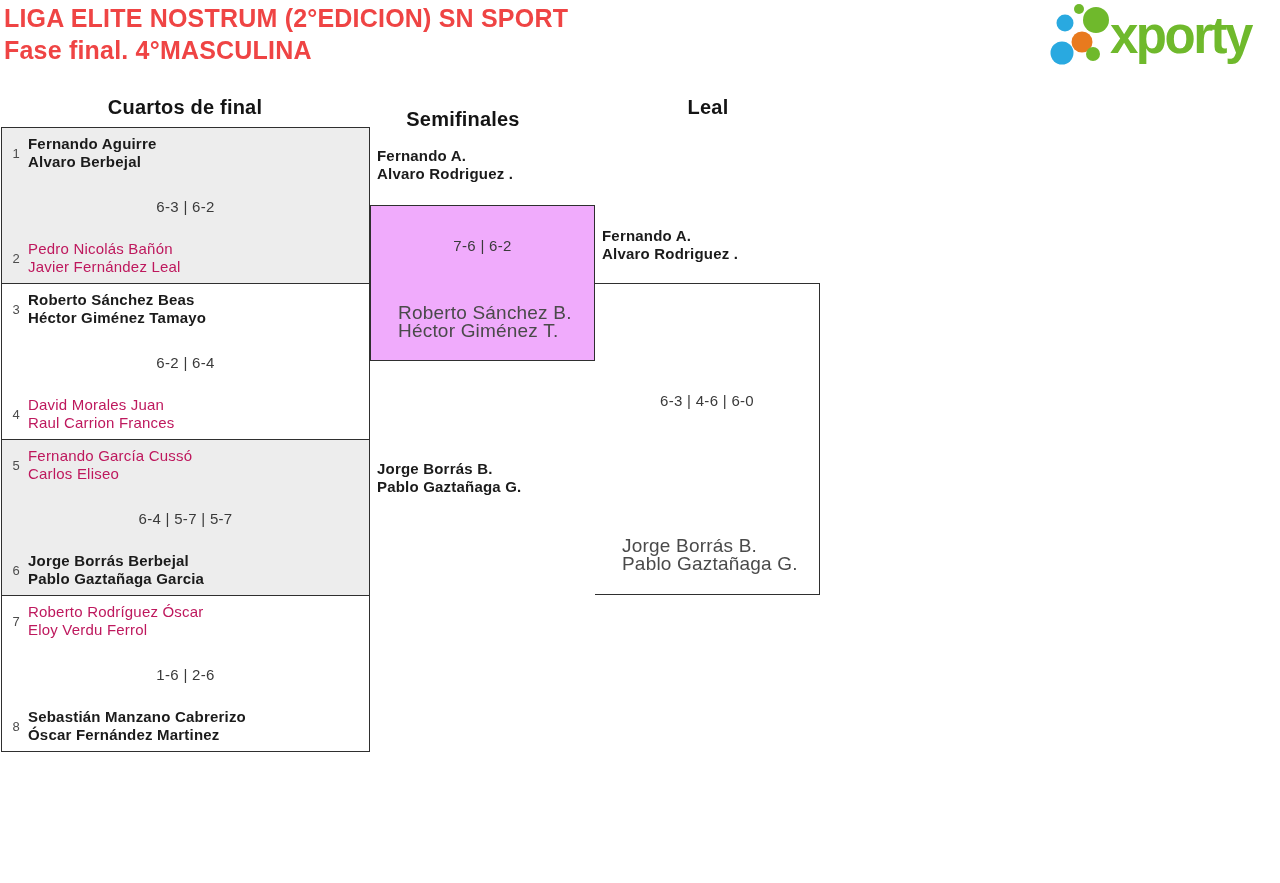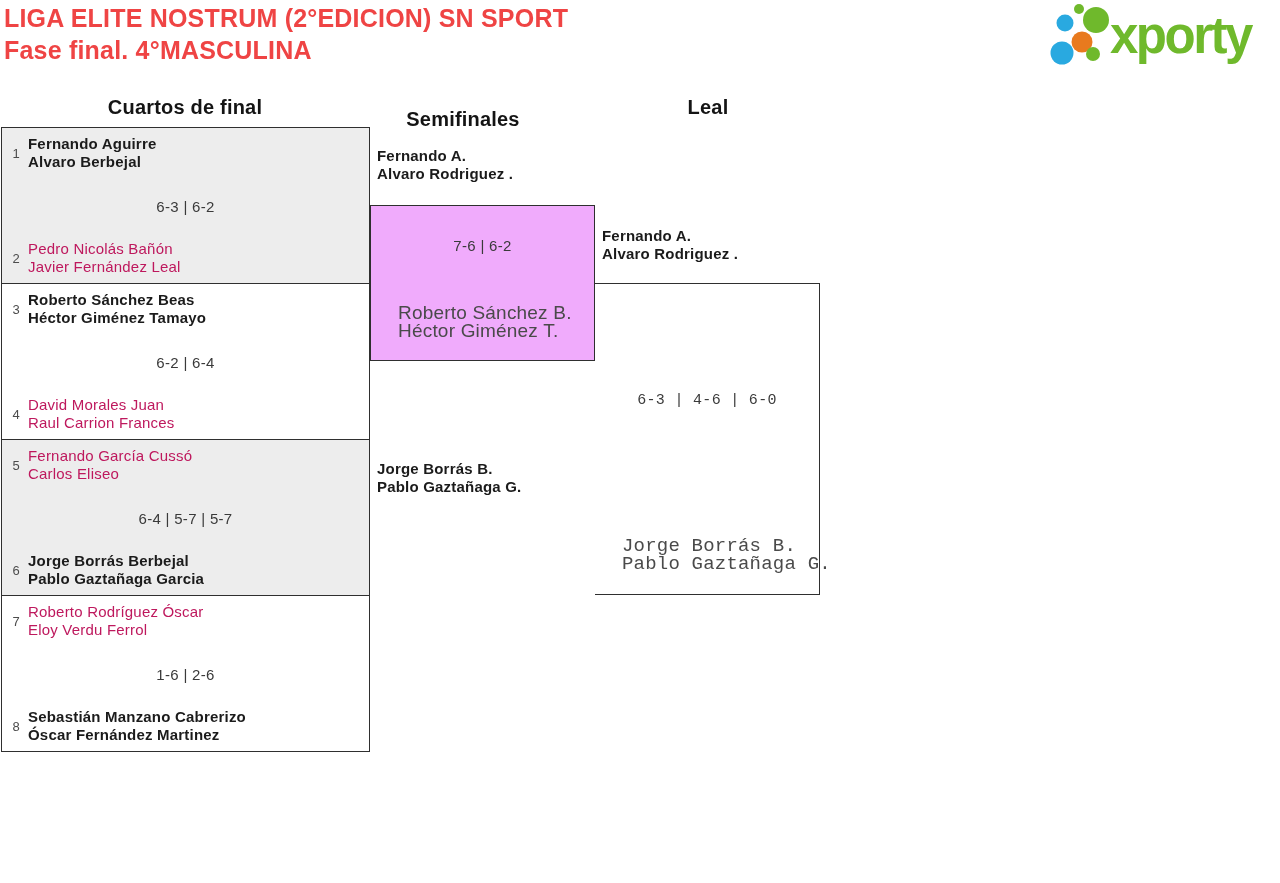--- a/index.html
+++ b/index.html
@@ -58,21 +58,21 @@
   .adv-label { position:absolute; }
   .adv-sf0 { left:377px; top:147px; }
   .adv-sf1 { left:377px; top:460px; }
   .adv-final { left:602px; top:227px; }
   .aname { font-size:15px; line-height:18px; font-weight:700; letter-spacing:0.2px; color:#1b1b1b; white-space:nowrap; }
 
   
   .final-box {
     position:absolute; left:595px; top:283px; width:225px; height:312px;
     box-sizing:border-box;
-    border-top:1px solid #2f2f2f; border-right:1px solid #2f2f2f; border-bottom:1px solid #2f2f2f;font-family:Liberation Mono, monospace;
+    border-top:1px solid #2f2f2f; border-right:1px solid #2f2f2f; border-bottom:1px solid #2f2f2f;
   }
   .final-score { top:37.5%; transform:translateY(-50%); }
   .final-opp { position:absolute; top:87.5%; transform:translateY(-50%); left:7px; right:4px; }
 </style>
 </head>
 <body>
 
 <div class="page">
 
   <div class="title-block">

